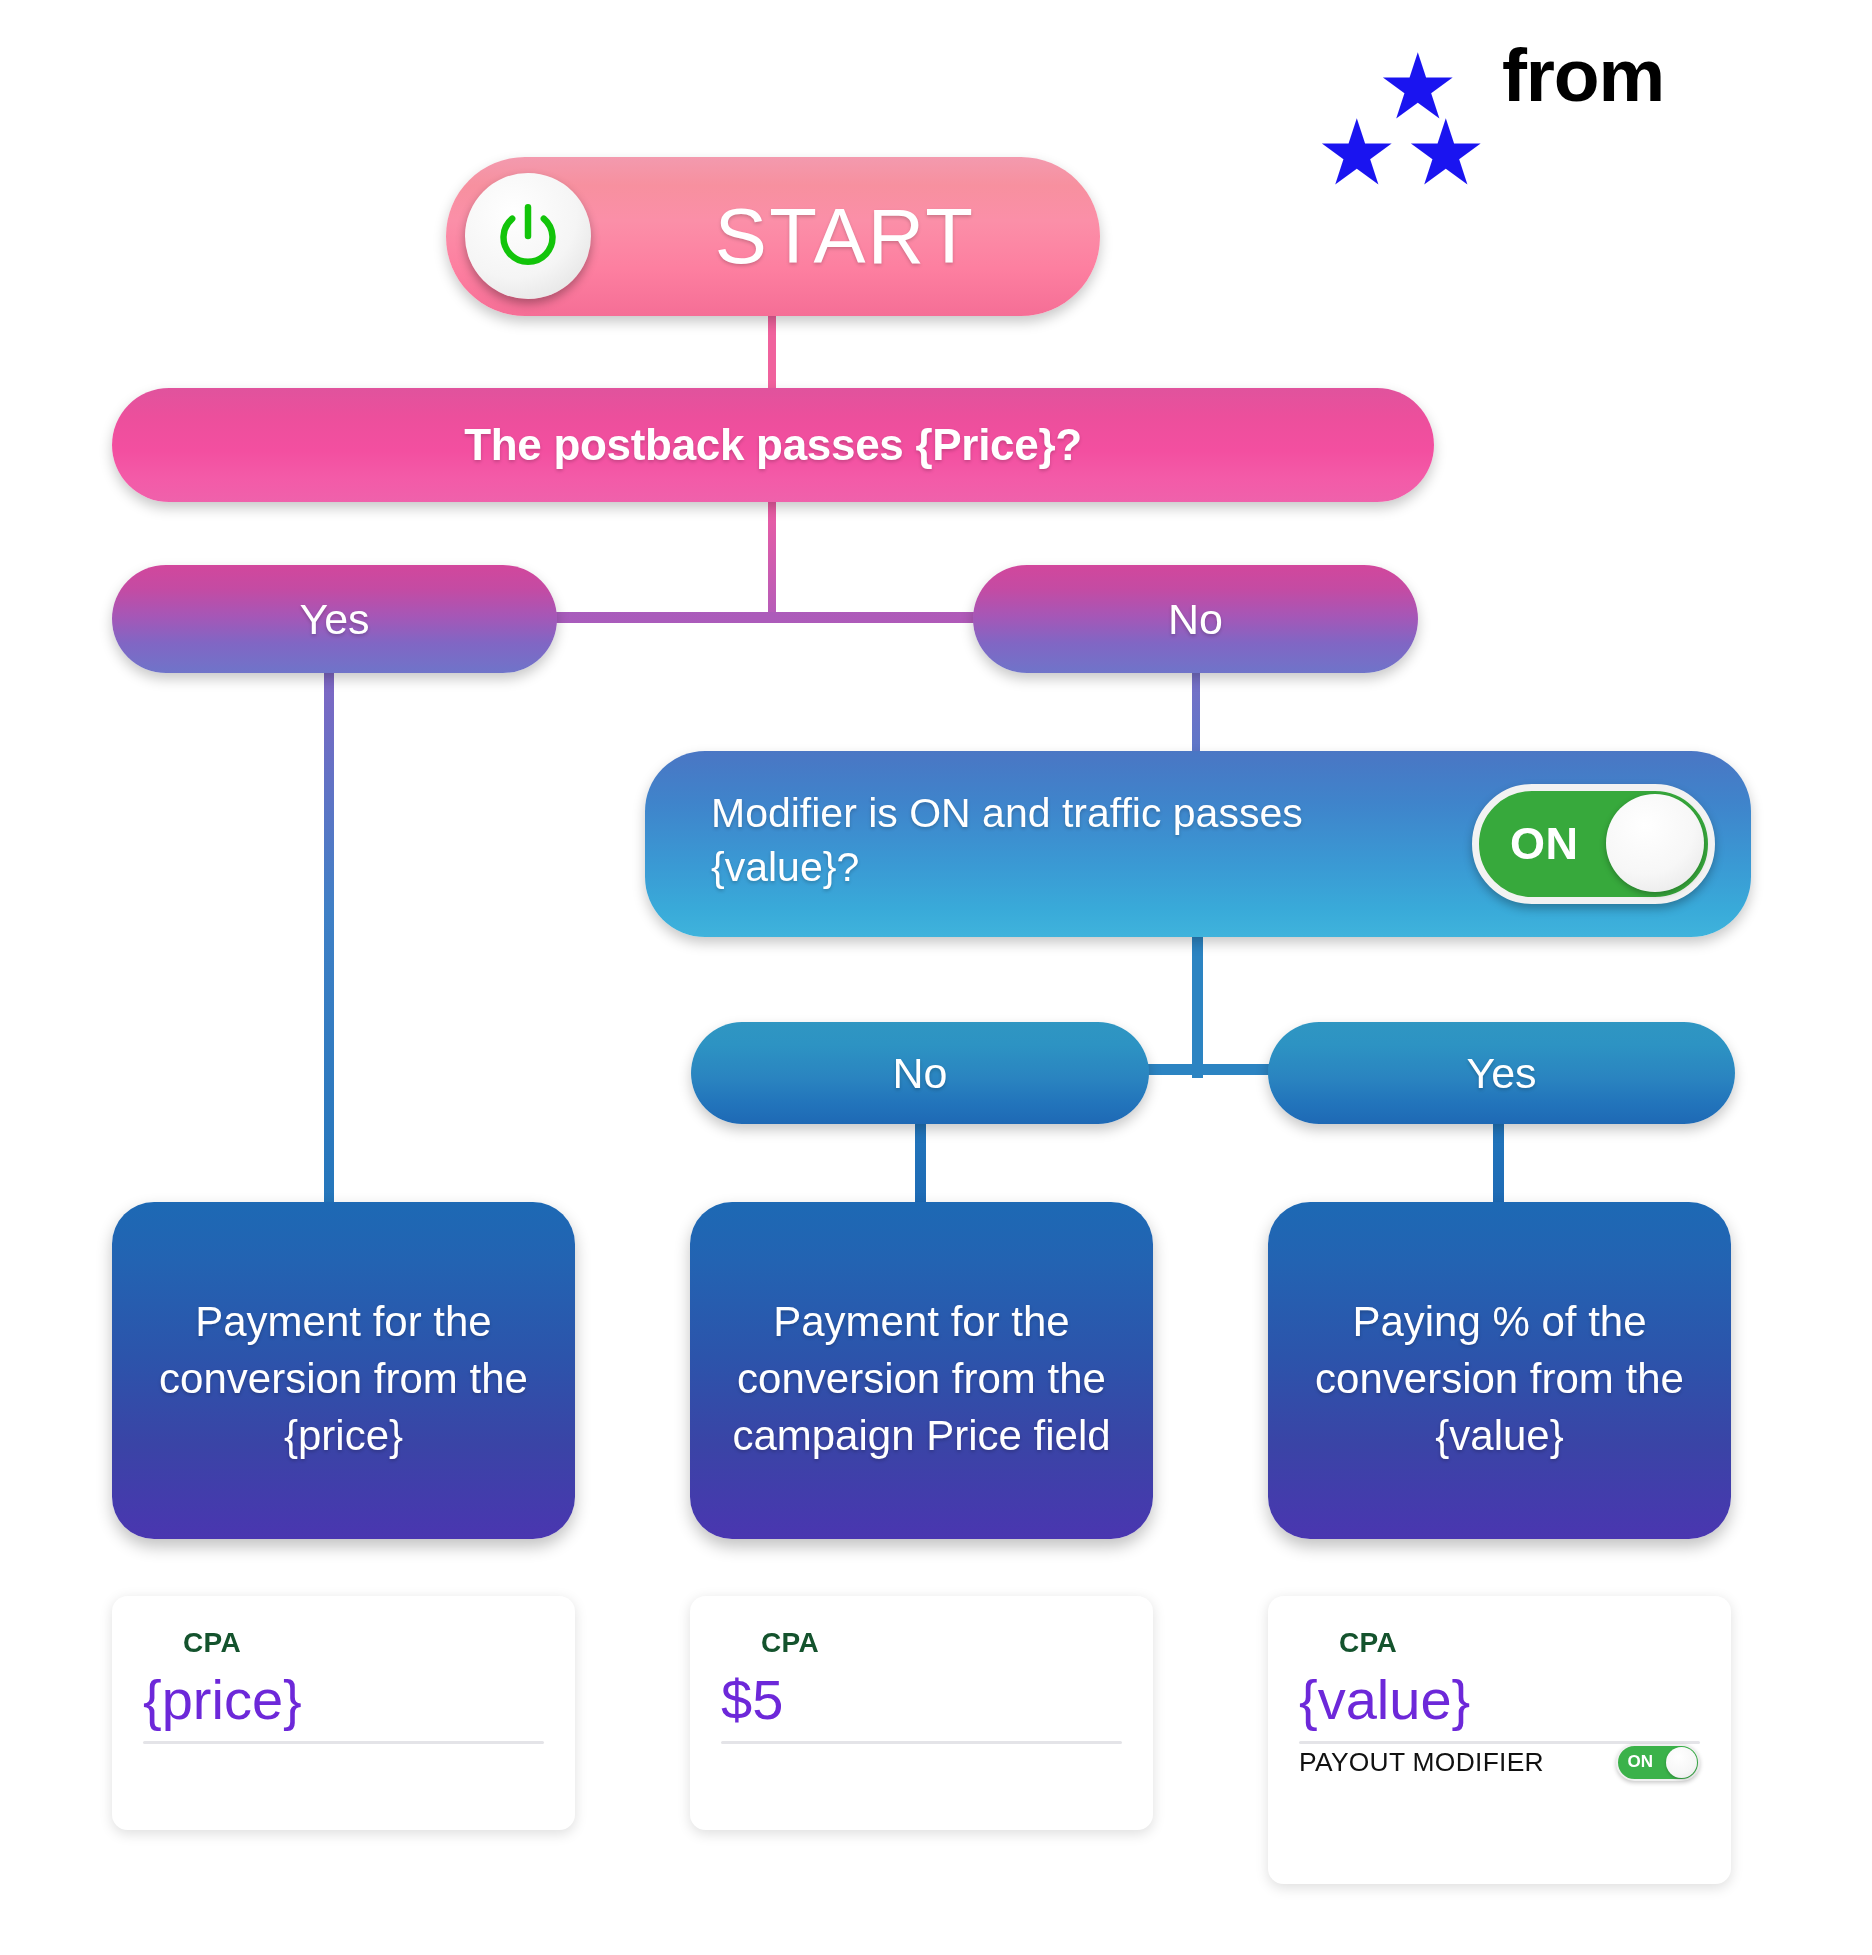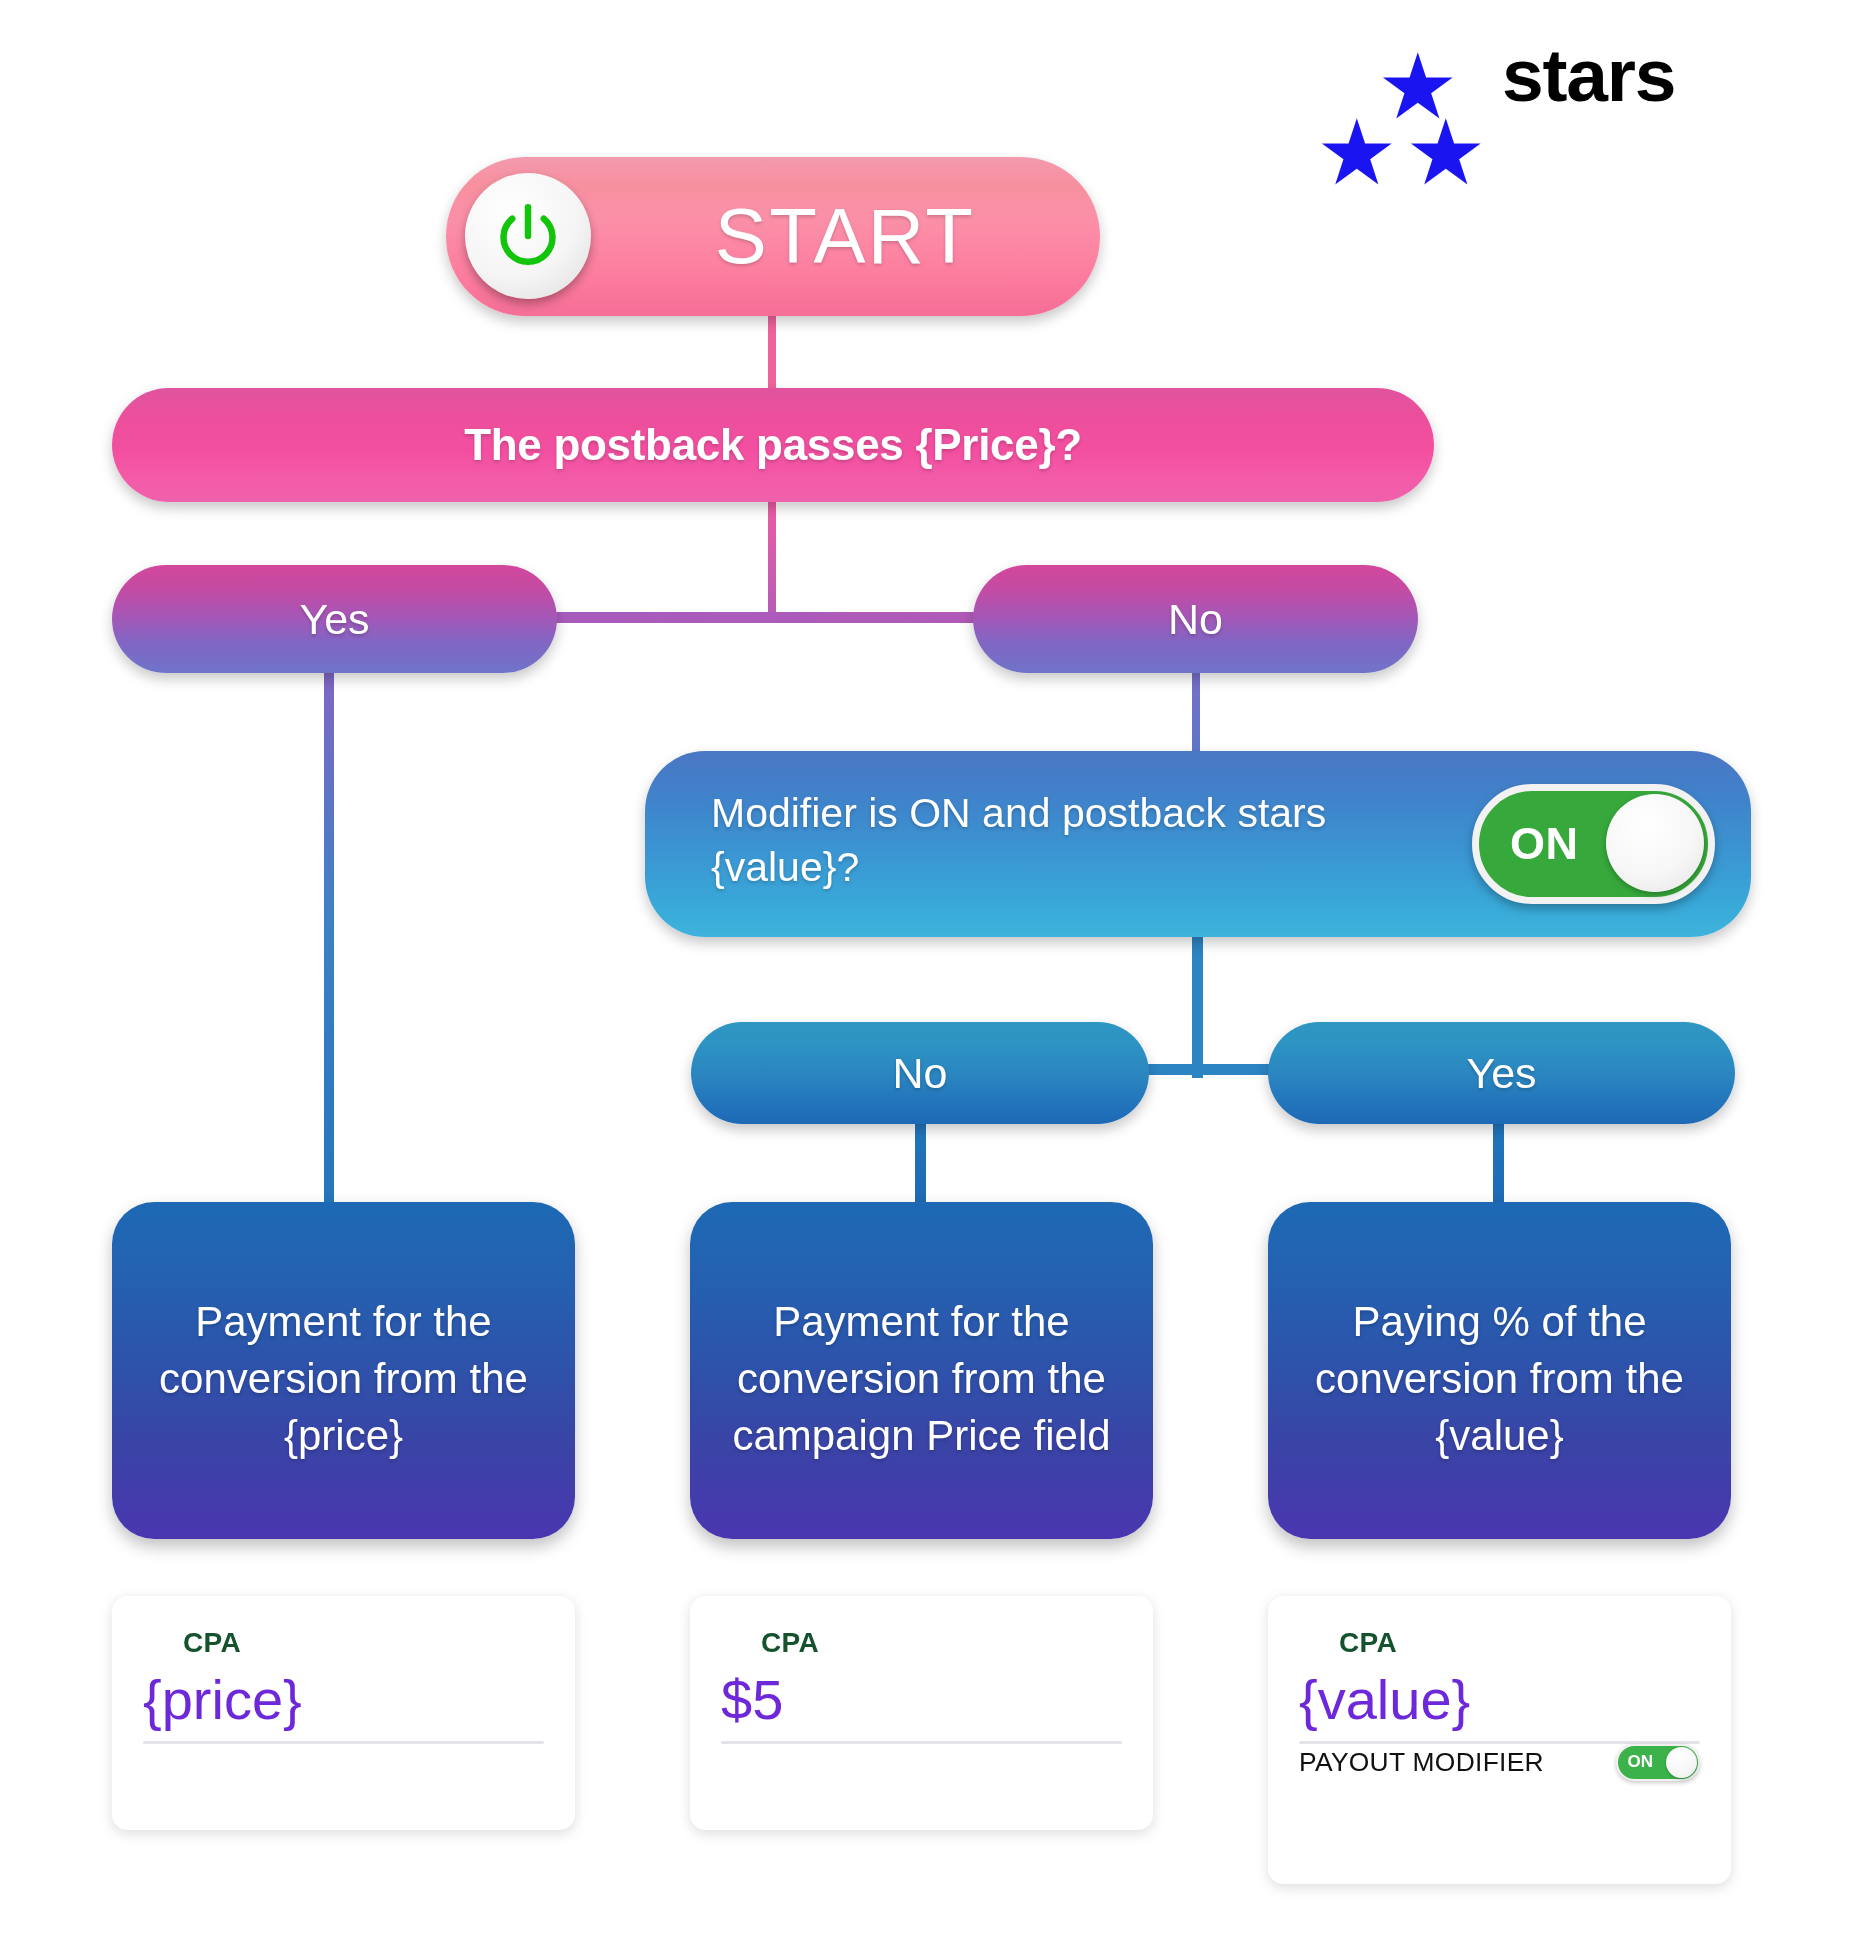--- a/index.html
+++ b/index.html
@@ -191,21 +191,21 @@
 
 <div id="stage">
 
   <div class="logo">
     <div class="logo-stars">
       <span class="star star-top">★</span>
       <span class="star star-bot-l">★</span>
       <span class="star star-bot-r">★</span>
     </div>
     <div class="logo-text">
-      <div class="logo-line">stars</div>
+      <div class="logo-line">from</div>
     </div>
   </div>
 
   <div class="conn c-start-q1"></div>
   <div class="conn c-q1-down"></div>
   <div class="conn c-row1-h"></div>
   <div class="conn c-yes1-down"></div>
   <div class="conn c-no1-down"></div>
   <div class="conn c-q2-down"></div>
   <div class="conn c-row2-h"></div>
@@ -227,21 +227,21 @@
   </div>
 
   <div class="node pill-purple yes1-node">
     <div class="node-label">Yes</div>
   </div>
   <div class="node pill-purple no1-node">
     <div class="node-label">No</div>
   </div>
 
   <div class="node q2-node">
-    <div class="q2-text">Modifier is ON and postback stars {value}?</div>
+    <div class="q2-text">Modifier is ON and traffic passes {value}?</div>
     <div class="toggle-big">
       <span class="toggle-big-label">ON</span>
       <span class="toggle-big-knob"></span>
     </div>
   </div>
 
   <div class="node pill-blue no2-node">
     <div class="node-label">No</div>
   </div>
   <div class="node pill-blue yes2-node">

